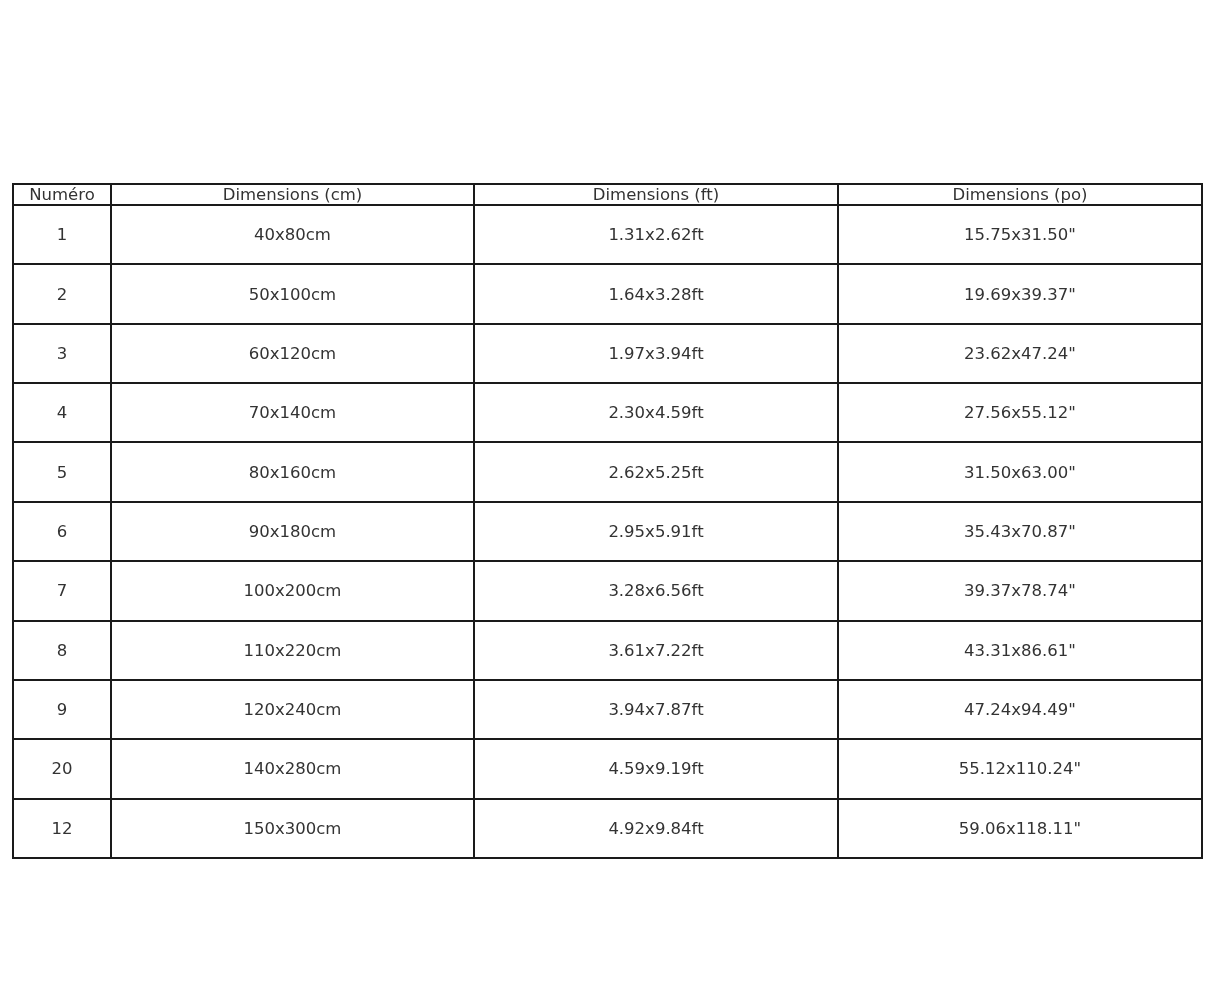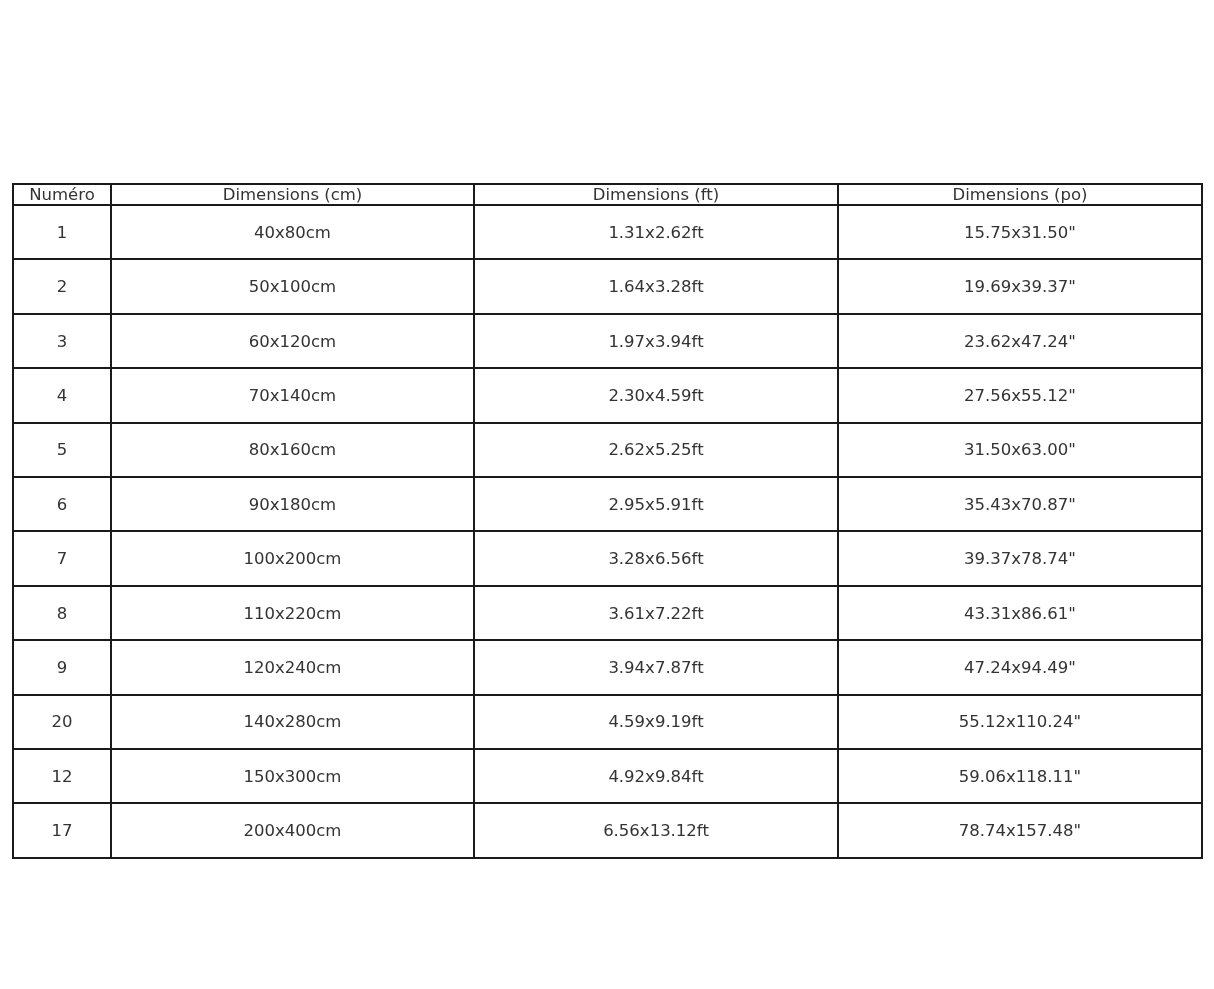--- a/index.html
+++ b/index.html
@@ -123,21 +123,15 @@
           <td>140x280cm</td>
           <td>4.59x9.19ft</td>
           <td>55.12x110.24"</td>
         </tr>
         <tr>
           <td>12</td>
           <td>150x300cm</td>
           <td>4.92x9.84ft</td>
           <td>59.06x118.11"</td>
         </tr>
-        <tr>
-          <td>17</td>
-          <td>200x400cm</td>
-          <td>6.56x13.12ft</td>
-          <td>78.74x157.48"</td>
-        </tr>
       </tbody>
   </table>
 </div>
 
 </body></html>

